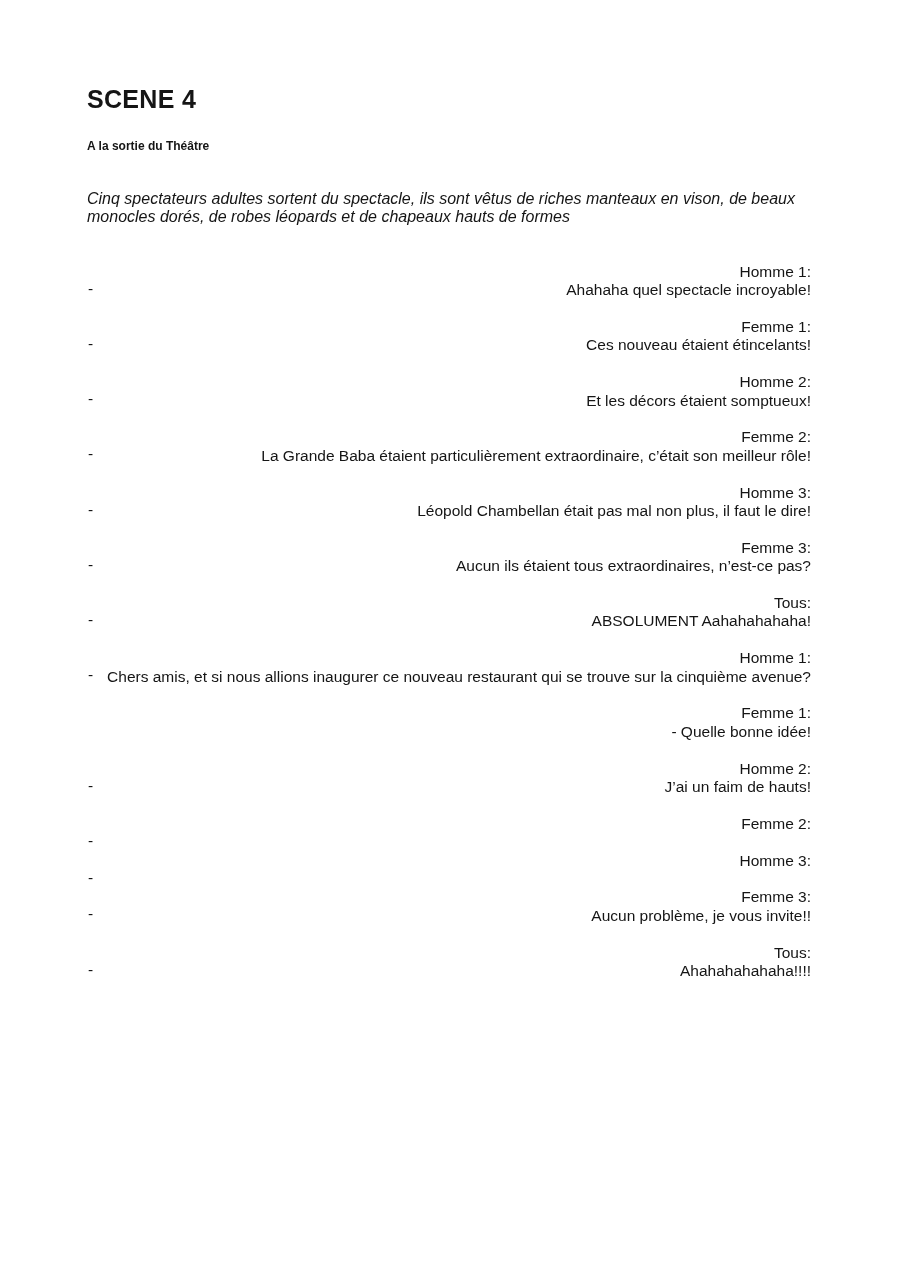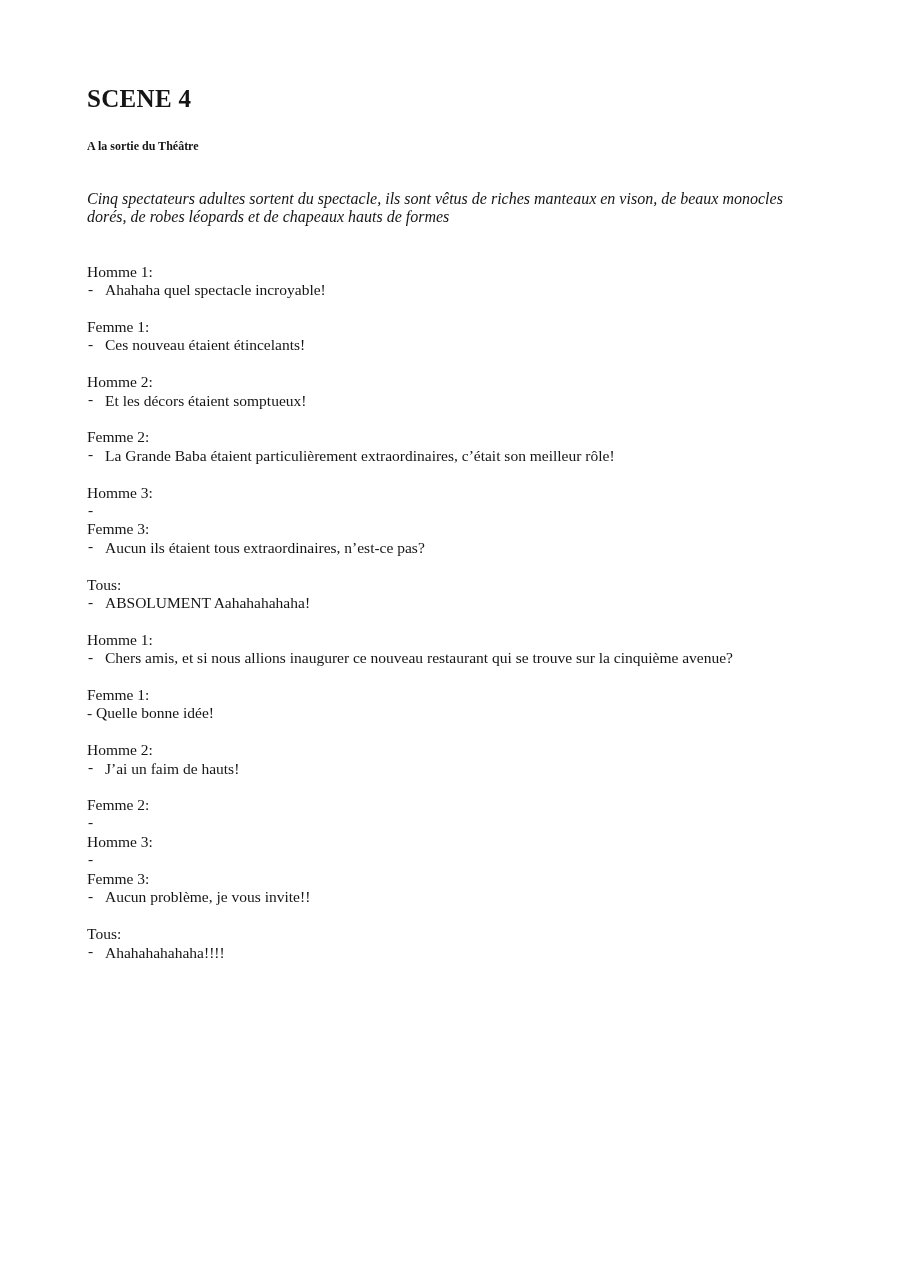--- a/index.html
+++ b/index.html
@@ -14,21 +14,20 @@
     font-family: "Liberation Sans", "DejaVu Sans", sans-serif;
     color: #151515;
     -webkit-font-smoothing: antialiased;
   }
   .page {
     position: relative;
     box-sizing: border-box;
     width: 906px;
     height: 1000px;
     padding: 84px 0 0 87px;
-    font-family: Liberation Serif, serif;
   }
   .content {
     width: 724px;
   }
   .scene-title {
     margin: 0;
     font-size: 25px;
     line-height: 30px;
     font-weight: bold;
     letter-spacing: 0.3px;
@@ -45,20 +44,21 @@
     line-height: 18.4px;
     font-style: italic;
   }
   .dialogue {
     margin-top: 36px;
     font-size: 15.5px;
     line-height: 18.4px;
   }
   .block {
     margin-bottom: 18.4px;
+    text-align: right;
   }
   .speaker {
     white-space: pre;
   }
   .line.bulleted {
     position: relative;
     padding-left: 18px;
   }
   .bullet-dash {
     position: absolute;
@@ -96,28 +96,29 @@
     <div class="line bulleted">
       <span class="bullet-dash">-</span>
       <span class="line-text">Et les décors étaient somptueux!</span>
     </div>
   </div>
 
   <div class="block">
     <div class="speaker">Femme 2:</div>
     <div class="line bulleted">
       <span class="bullet-dash">-</span>
-      <span class="line-text">La Grande Baba étaient particulièrement extraordinaires, c’était son meilleur rôle!</span>
+      <span class="line-text">La Grande Baba étaient particulièrement extraordinaire, c’était son meilleur rôle!</span>
     </div>
   </div>
 
   <div class="block">
     <div class="speaker">Homme 3:</div>
     <div class="line bulleted">
       <span class="bullet-dash">-</span>
+      <span class="line-text">Léopold Chambellan était pas mal non plus, il faut le dire!</span>
     </div>
   </div>
 
   <div class="block">
     <div class="speaker">Femme 3:</div>
     <div class="line bulleted">
       <span class="bullet-dash">-</span>
       <span class="line-text">Aucun ils étaient tous extraordinaires, n’est-ce pas?</span>
     </div>
   </div>

